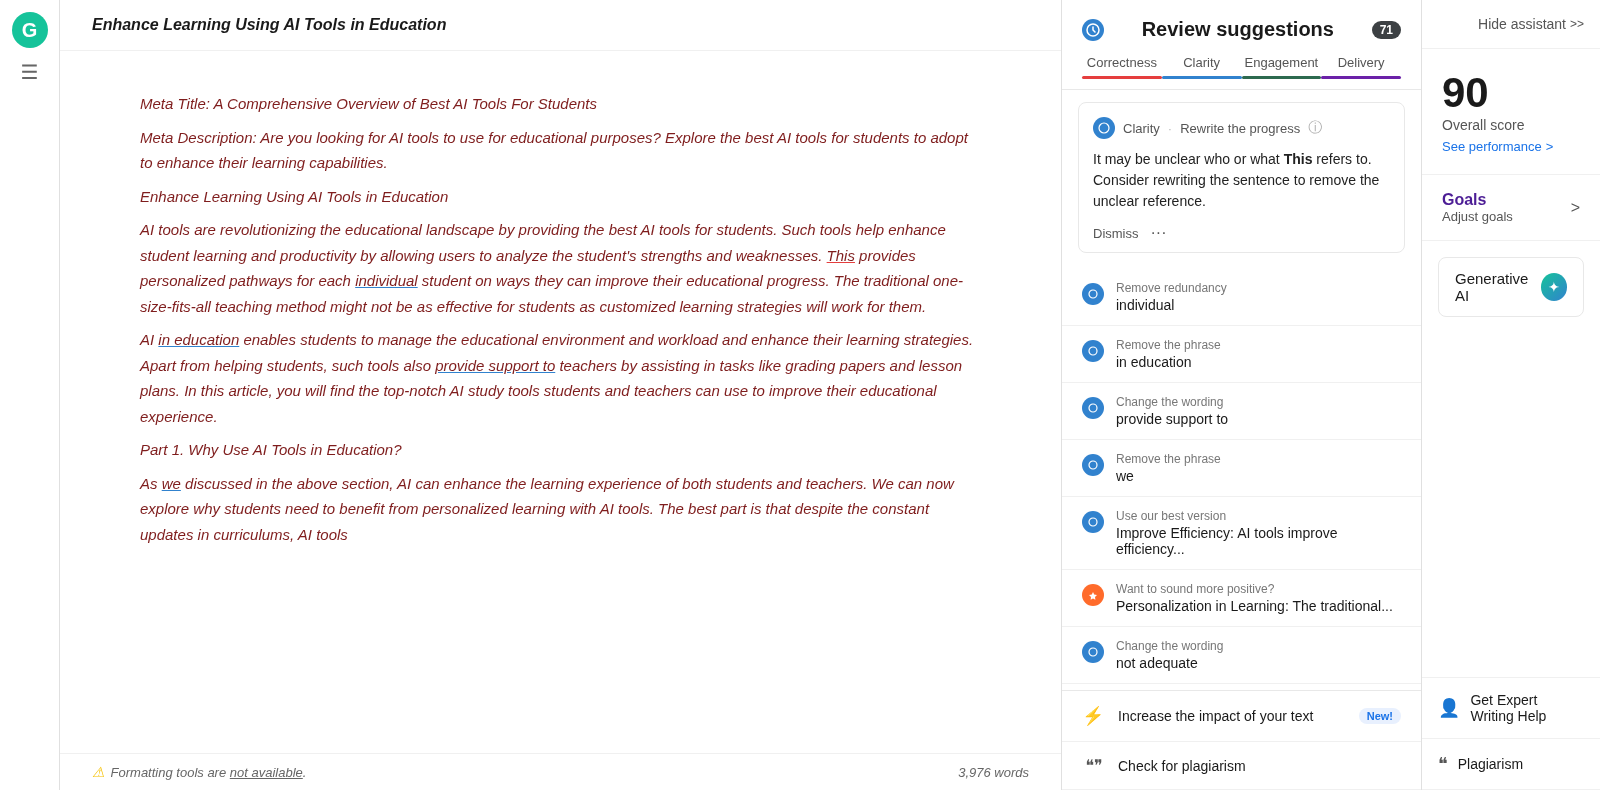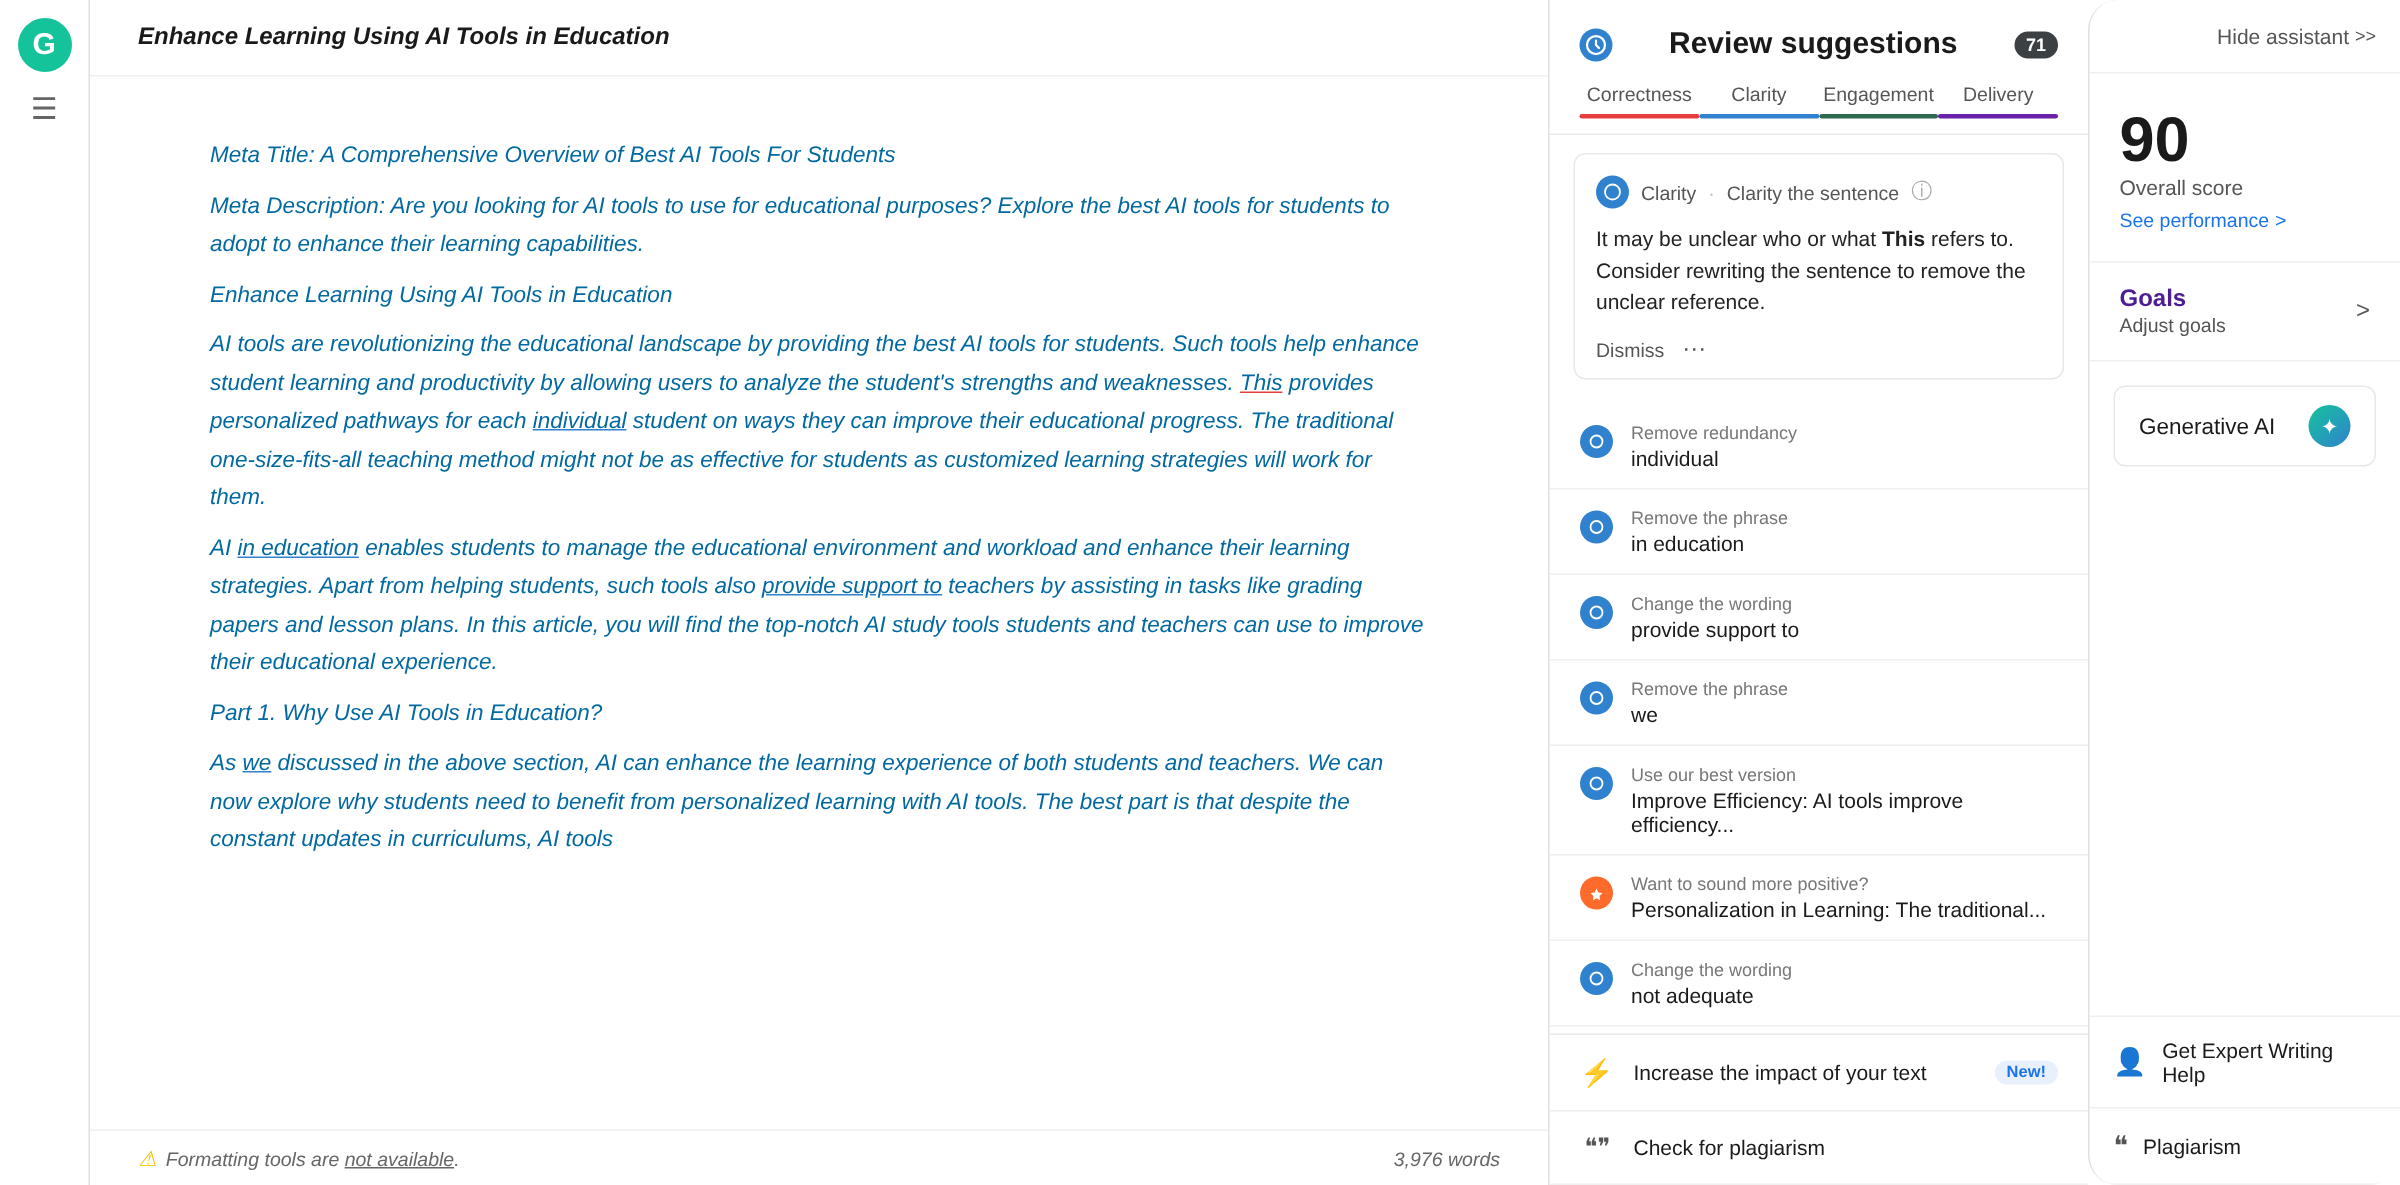--- a/index.html
+++ b/index.html
@@ -56,21 +56,21 @@
       font-weight: 600;
       color: #1a1a1a;
     }
 
     .doc-body {
       flex: 1;
       overflow-y: auto;
       padding: 40px 80px;
       font-size: 15px;
       line-height: 1.7;
-      color: #0369a1;
+      color: #7f1d1d;
     }
     .doc-body p {
       margin-bottom: 8px;
     }
     .underline-red { text-decoration: underline; text-decoration-color: #e53e3e; }
     .underline-blue { text-decoration: underline; text-decoration-color: #3182ce; }
 
     .doc-footer {
       border-top: 1px solid #f0f0f0;
       padding: 10px 32px;
@@ -273,28 +273,27 @@
       background: #e8f0fe;
       color: #1a73e8;
       font-size: 11px;
       font-weight: 600;
       padding: 2px 8px;
       border-radius: 10px;
     }
 
     
     .score-panel {
-      width: 208px;
+      width: 179px;
       border-left: 1px solid #e0e0e0;
       background: #fff;
       display: flex;
       flex-direction: column;
       padding: 0;
       overflow: hidden;
-      border-radius: 20px;
     }
 
     .hide-assistant-btn {
       display: flex;
       align-items: center;
       justify-content: flex-end;
       padding: 16px 16px;
       font-size: 14px;
       color: #555;
       cursor: pointer;
@@ -444,21 +443,21 @@
 
   <div class="suggestion-card">
     <div class="suggestion-card-header">
       <div class="card-icon-blue">
         <svg width="12" height="12" viewBox="0 0 12 12" fill="none">
             <circle cx="6" cy="6" r="5" stroke="white" stroke-width="1.2"></circle>
           </svg>
       </div>
       <span class="card-type">Clarity</span>
       <span class="card-separator">·</span>
-      <span class="card-action-label">Clarity the sentence</span>
+      <span class="card-action-label">Rewrite the progress</span>
       <span class="info-icon">ⓘ</span>
     </div>
     <div class="suggestion-text">
       It may be unclear who or what <strong>This</strong> refers to. Consider rewriting the sentence to remove the unclear reference.
     </div>
     <div class="card-actions">
       <button class="dismiss-btn">Dismiss</button>
       <button class="more-btn">···</button>
     </div>
   </div>

